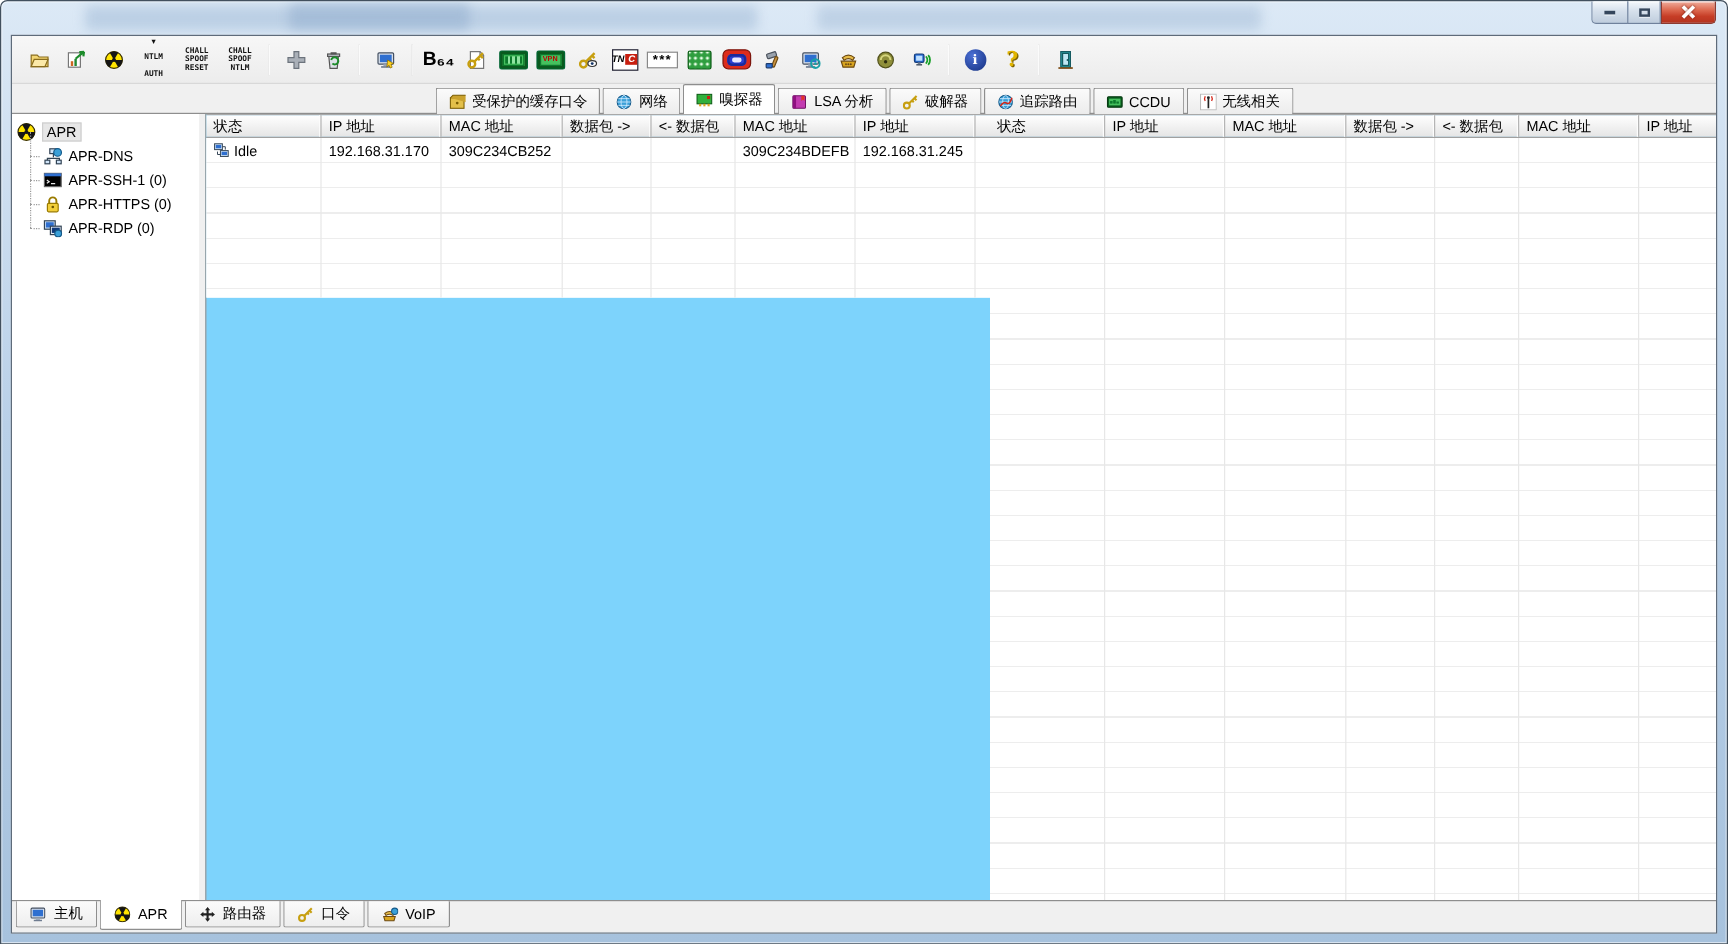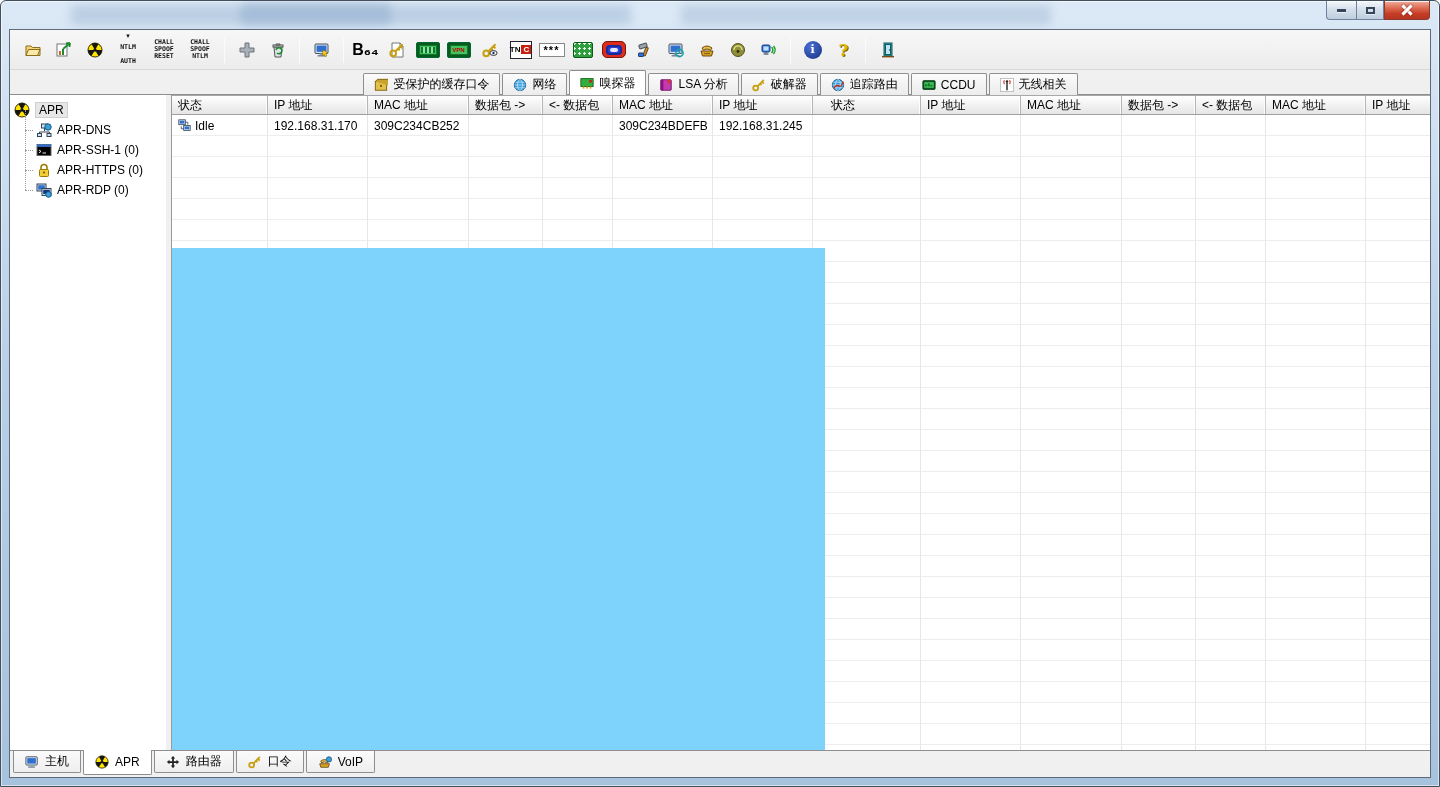--- a/index.html
+++ b/index.html
@@ -52,21 +52,21 @@
   .tbsep { width:1px; height:26px; background:#c6c6c6; border-right:1px solid #fbfbfb; margin:0 5px; }
   .txt-ico { font-family:"DejaVu Sans Mono",monospace; font-size:6.5px; font-weight:bold; line-height:1.1;
     white-space:pre; text-align:center; color:#111; }
   .arrow-ico { display:block; text-align:center; font-size:7px; line-height:5px; color:#111; }
   .b64-ico { font-size:16px; font-weight:bold; }
   .lcd { width:24px; height:16px; background:#0a5a1e; border:1px solid #063; border-radius:2px;
     display:flex; align-items:center; justify-content:center; }
   .lcd .screen { width:18px; height:10px; background:#46c15e; box-shadow:inset 0 0 0 1px #0c7a2c; display:flex; align-items:center; justify-content:center; }
   .lcd-txt { font-size:6px; font-weight:bold; color:#b00; line-height:1; }
   .lcd-bars { width:14px; height:6px; background:repeating-linear-gradient(90deg,#0c7a2c 0 2px,#8fe3a0 2px 4px); }
-  .tile { border:1px solid #555; background:#fff; display:flex; align-items:center; justify-content:center; }
+  .tile { border:1px solid #555; background:#fff; display:flex; align-items:center; justify-content:center;font-style:italic; }
   .vnc-tile { width:22px; height:18px; border-color:#223; gap:1px; }
   .vnc-tn { font-size:8px; font-weight:bold; }
   .vnc-c { font-size:8px; font-weight:bold; color:#fff; background:#c81f10; padding:0 2px; }
   .ast-tile { width:26px; height:14px; border-color:#888; font-size:11px; font-weight:bold; letter-spacing:1px; }
   .keypad { width:20px; height:16px; background:#2f9e3f; border:1px solid #0c5c16; border-radius:2px;
     background-image:radial-gradient(circle 1.3px,#eaffe8 1.2px,transparent 1.4px); background-size:5px 5px; background-position:3px 3px; }
   .rbbox { width:24px; height:17px; background:#dd2c1c; border-radius:5px; border:1px solid #7c150c;
     display:flex; align-items:center; justify-content:center; }
   .rbbox .inner { width:16px; height:10px; background:#2b3fd0; border-radius:4px; box-shadow:inset 0 0 0 2px #1b2a9a; display:flex; align-items:center; justify-content:center; }
   .rbbox .pill { width:8px; height:4px; background:#e8e8ff; border-radius:2px; }

